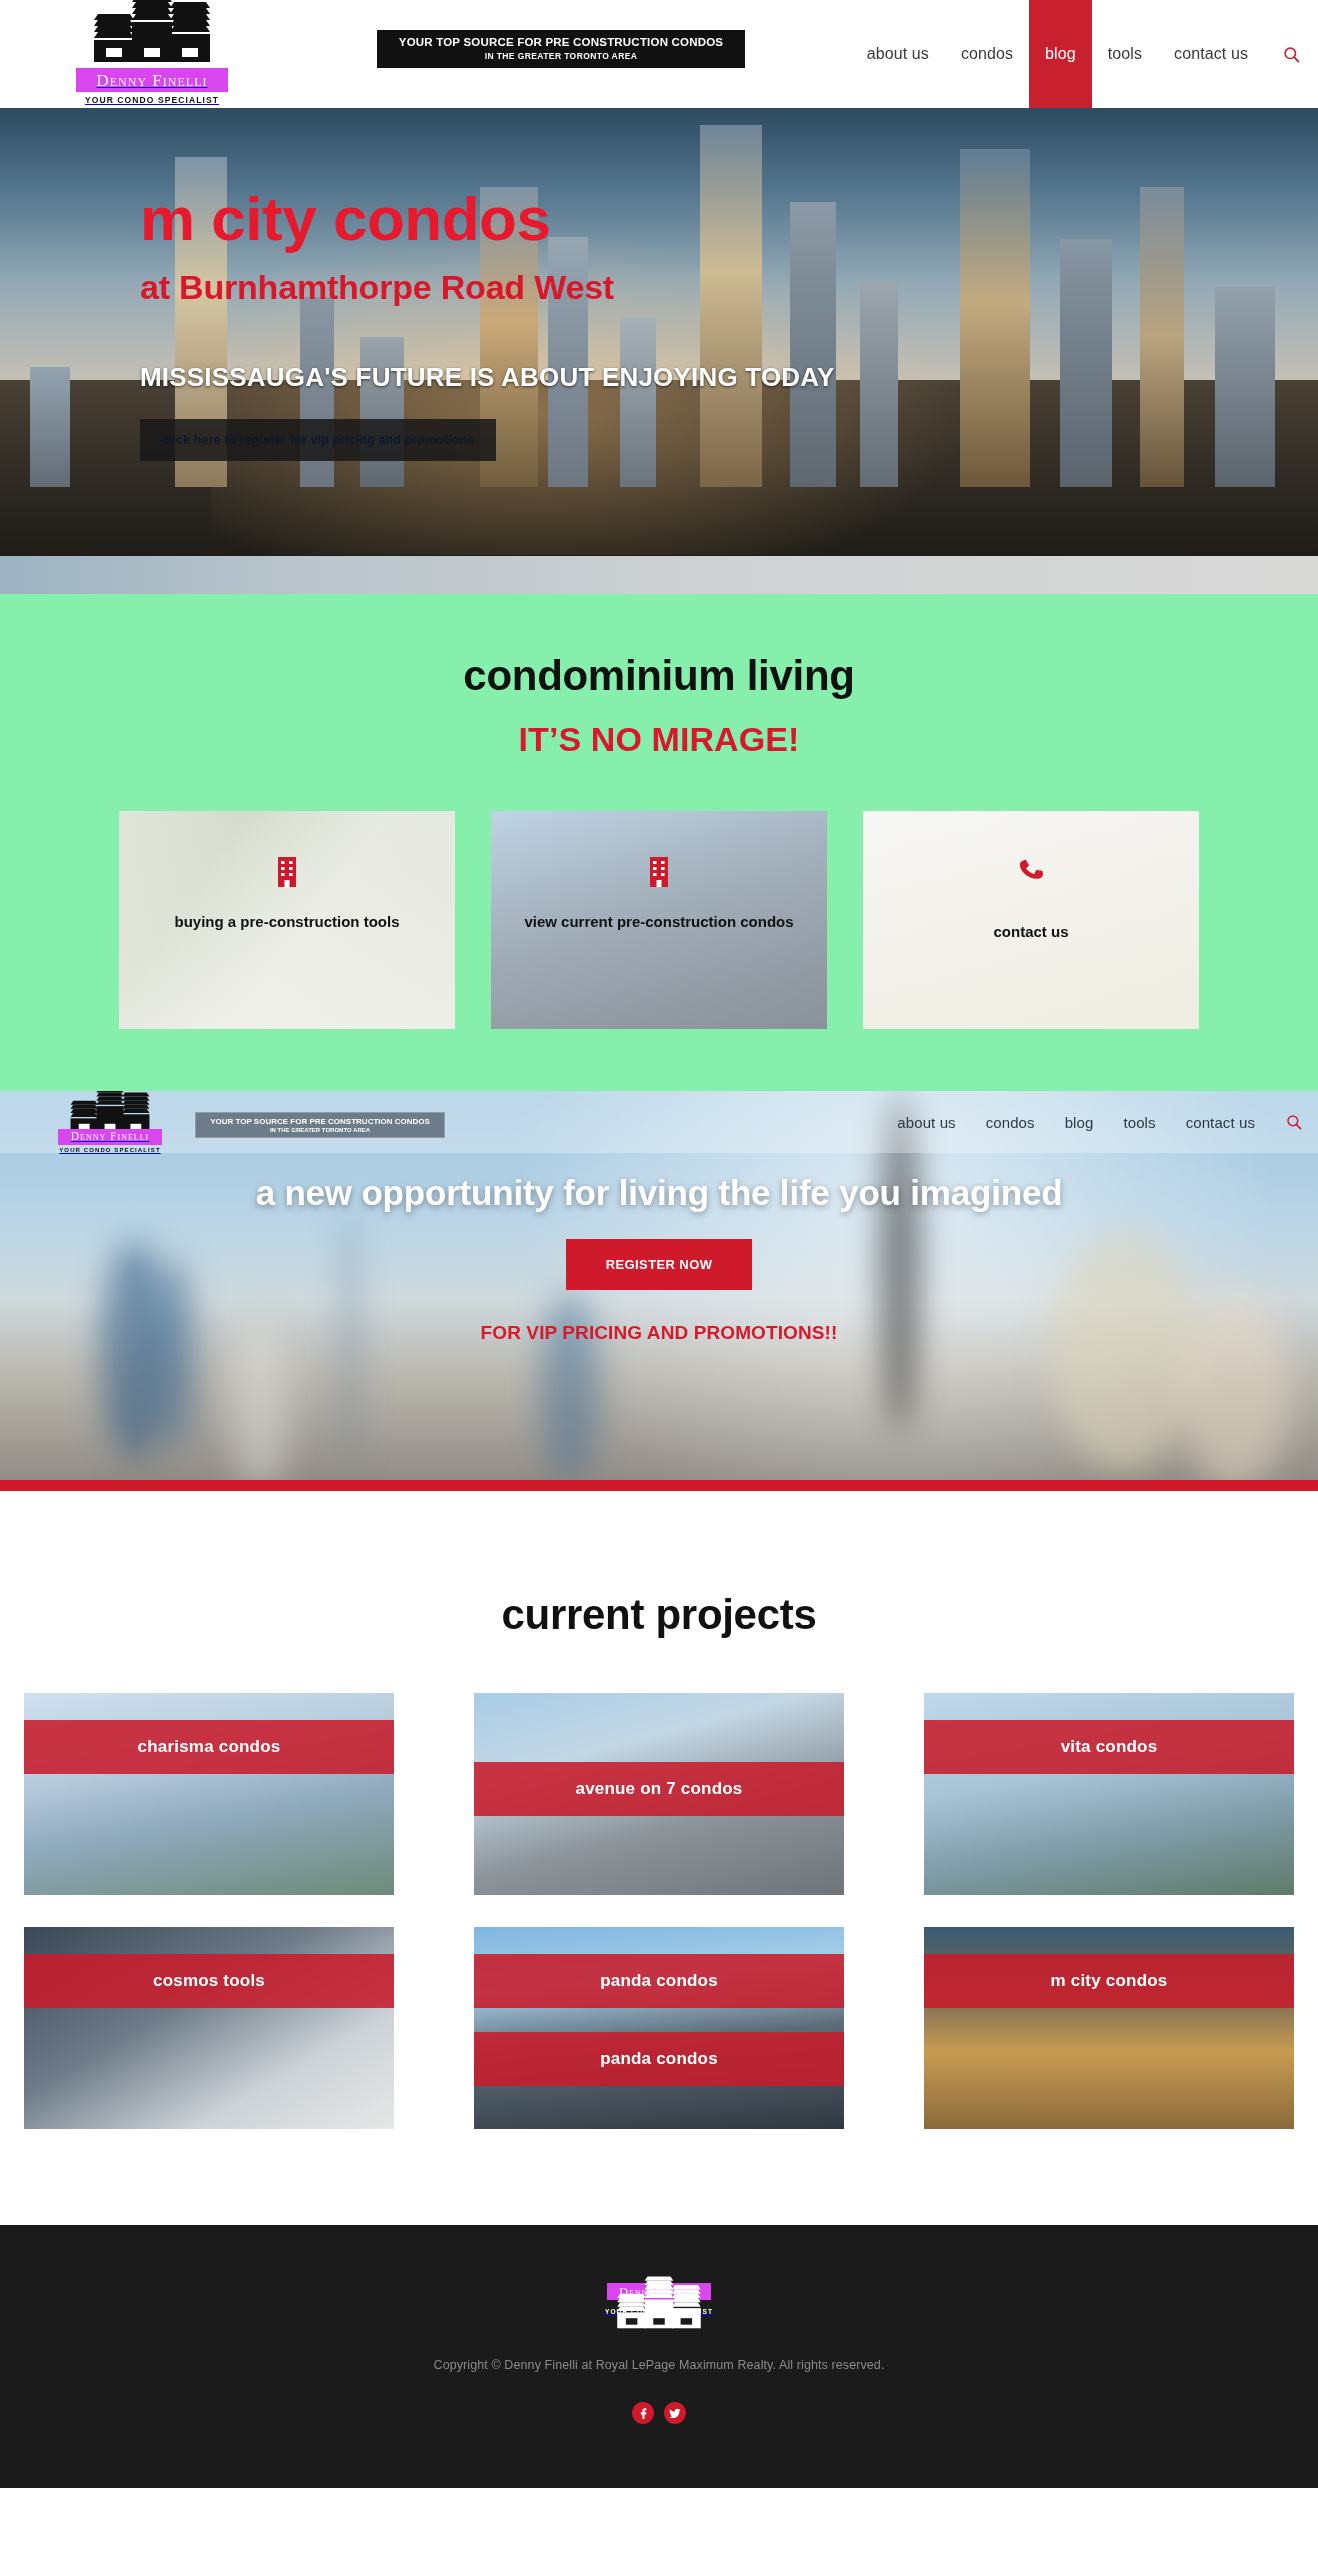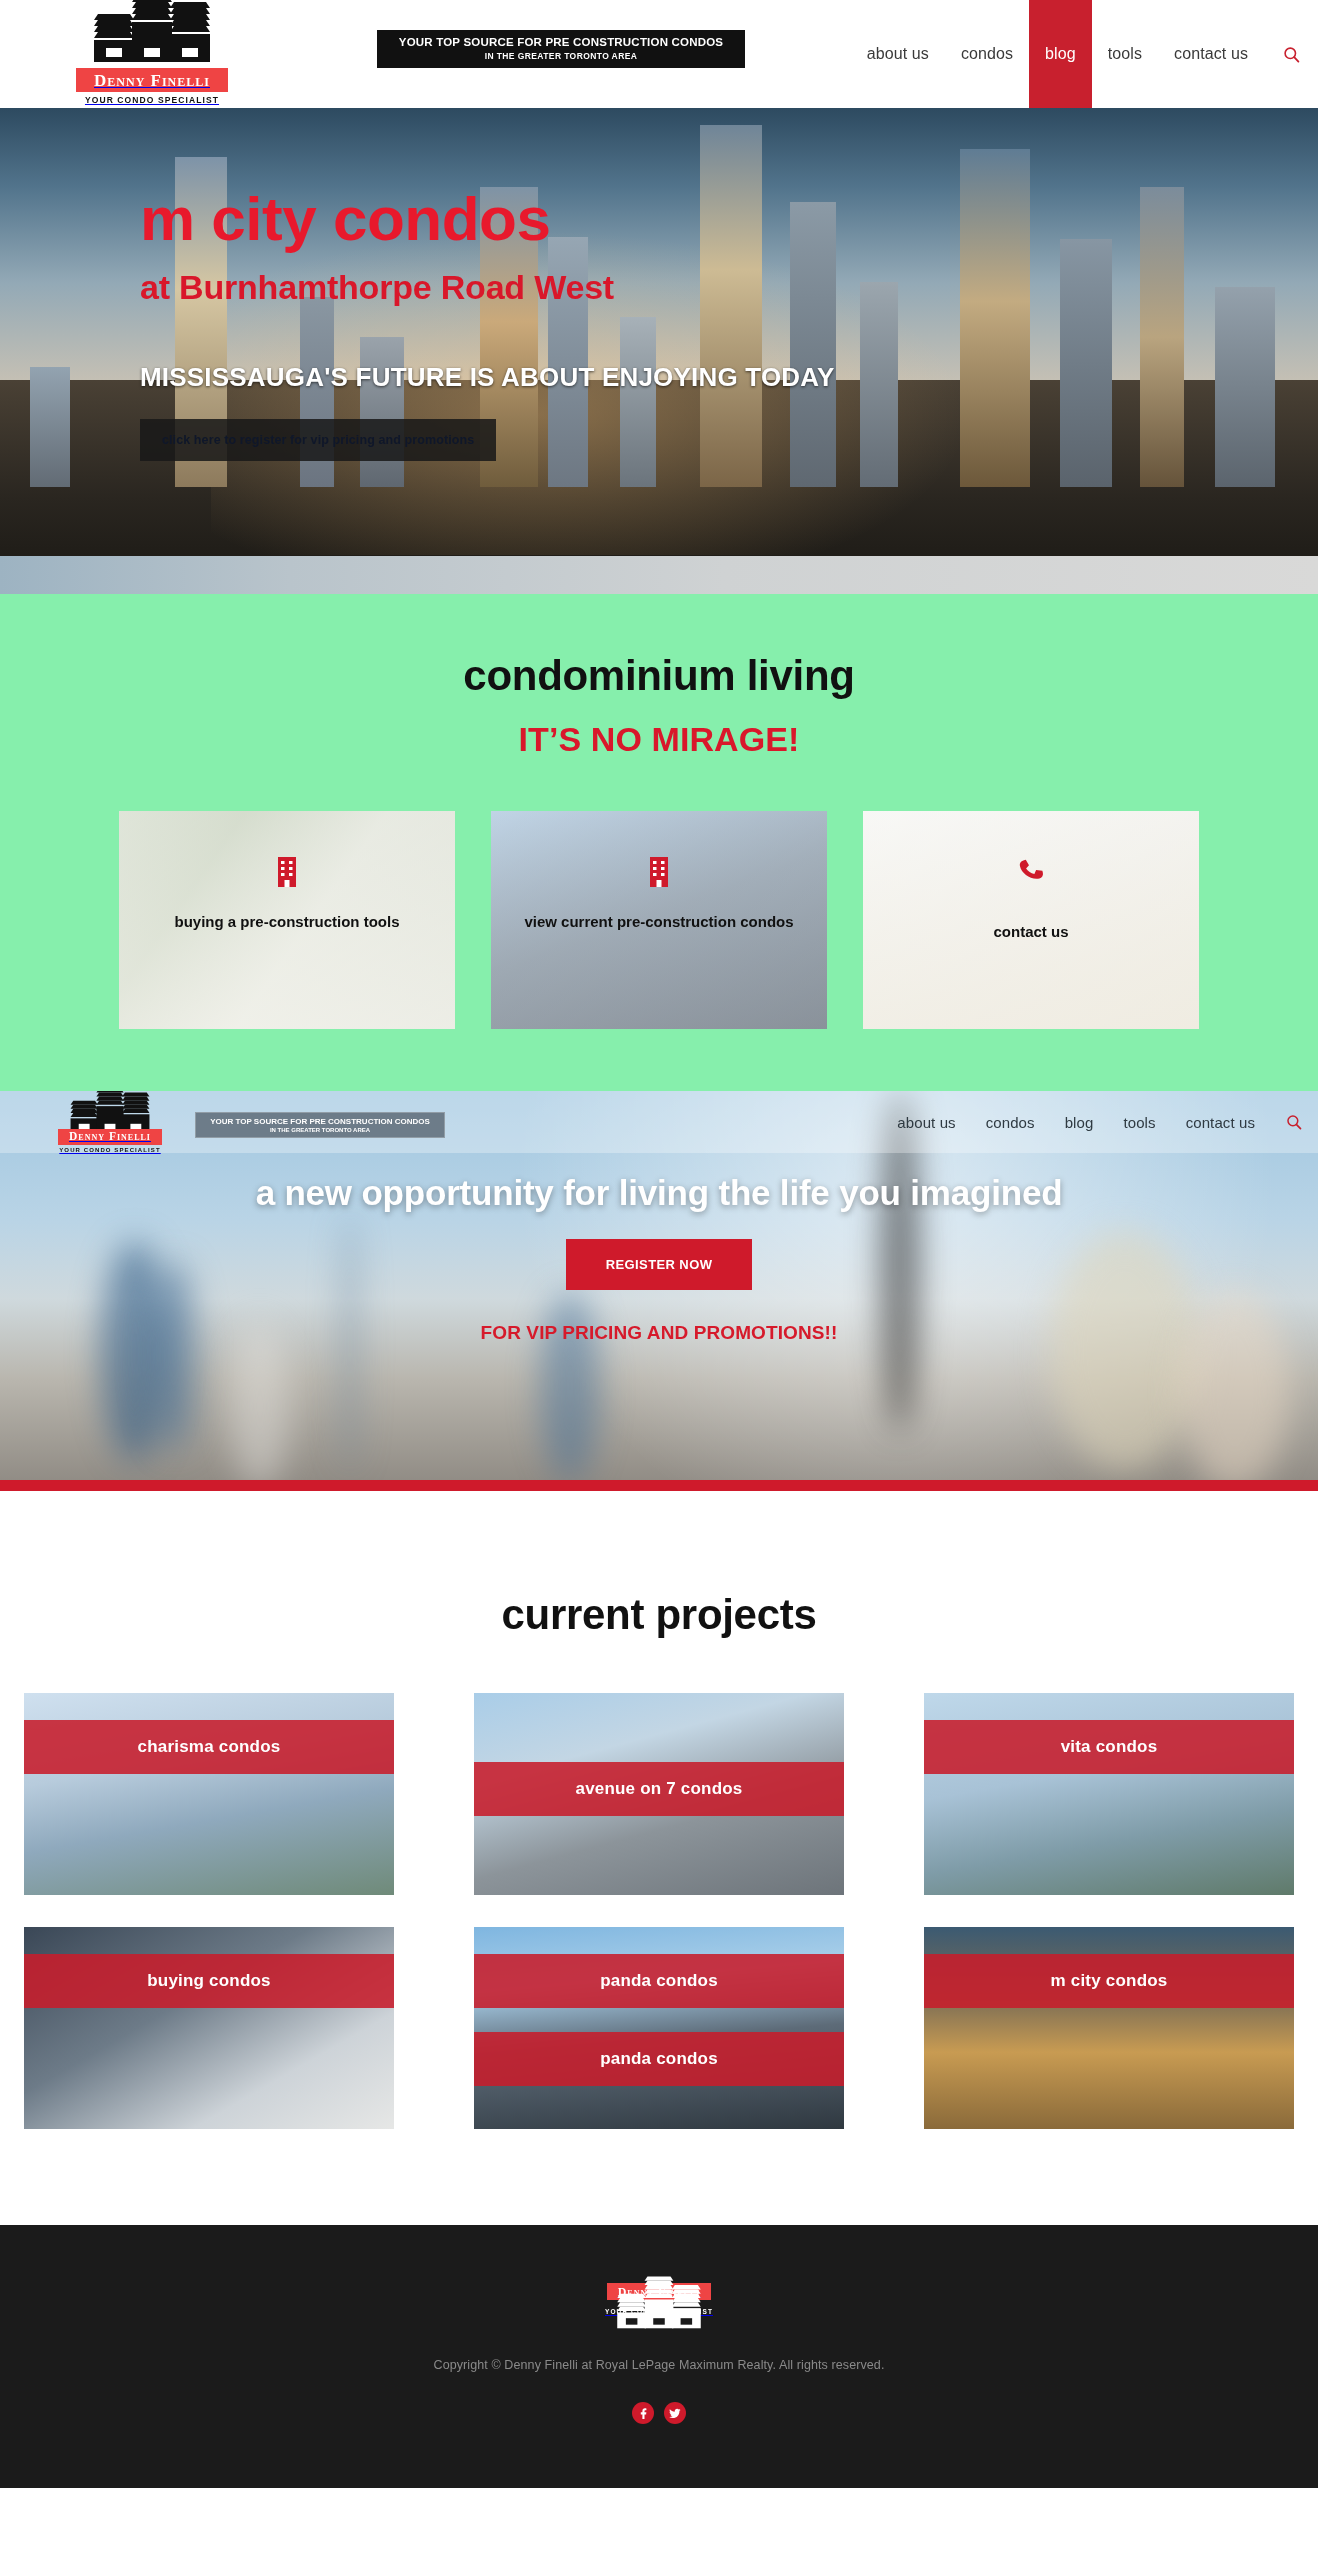--- a/index.html
+++ b/index.html
@@ -19,24 +19,24 @@
     display:flex;align-items:flex-start;position:relative;z-index:30;
   }
   .logo{
     width:160px;height:108px;margin-left:72px;
     display:flex;flex-direction:column;justify-content:flex-start;
     align-items:center;position:relative;padding-top:0;
   }
   .logo-sky{width:152px;height:68px;position:relative;overflow:hidden;}
   .logo-sky svg{position:absolute;left:50%;transform:translateX(-50%);top:-12px;}
   .logo-namebar{
-    width:152px;height:24px;background:#ef4444;
+    width:152px;height:24px;background:#d946ef;
     display:flex;align-items:center;justify-content:center;
     color:#fff;font-family:"Liberation Serif",serif;
-    font-size:17px;letter-spacing:1px;font-weight:700;
+    font-size:17px;letter-spacing:1px;font-weight:400;
     font-variant:small-caps;line-height:1;
   }
   .logo-tagline{
     width:152px;text-align:center;font-size:8.5px;letter-spacing:1.1px;
     color:#111;font-weight:700;margin-top:3px;
   }
 
   .tagline-badge{
     margin-left:145px;margin-top:30px;
     background:#111;color:#fff;padding:5px 12px 6px;
@@ -494,21 +494,21 @@
         <span class="proj-bar bar-b">avenue on 7 condos</span>
       </a>
 
       <a class="proj p-vita" href="#">
         <span class="proj-img"></span>
         <span class="proj-bar bar-a">vita condos</span>
       </a>
 
       <a class="proj p-cosmos" href="#">
         <span class="proj-img"></span>
-        <span class="proj-bar bar-a">buying condos</span>
+        <span class="proj-bar bar-a">cosmos tools</span>
       </a>
 
       <a class="proj p-panda" href="#">
         <span class="proj-img"></span>
         <span class="proj-bar bar-a">panda condos</span>
         <span class="proj-bar bar-c">panda condos</span>
       </a>
 
       <a class="proj p-mcity" href="#">
         <span class="proj-img"></span>

